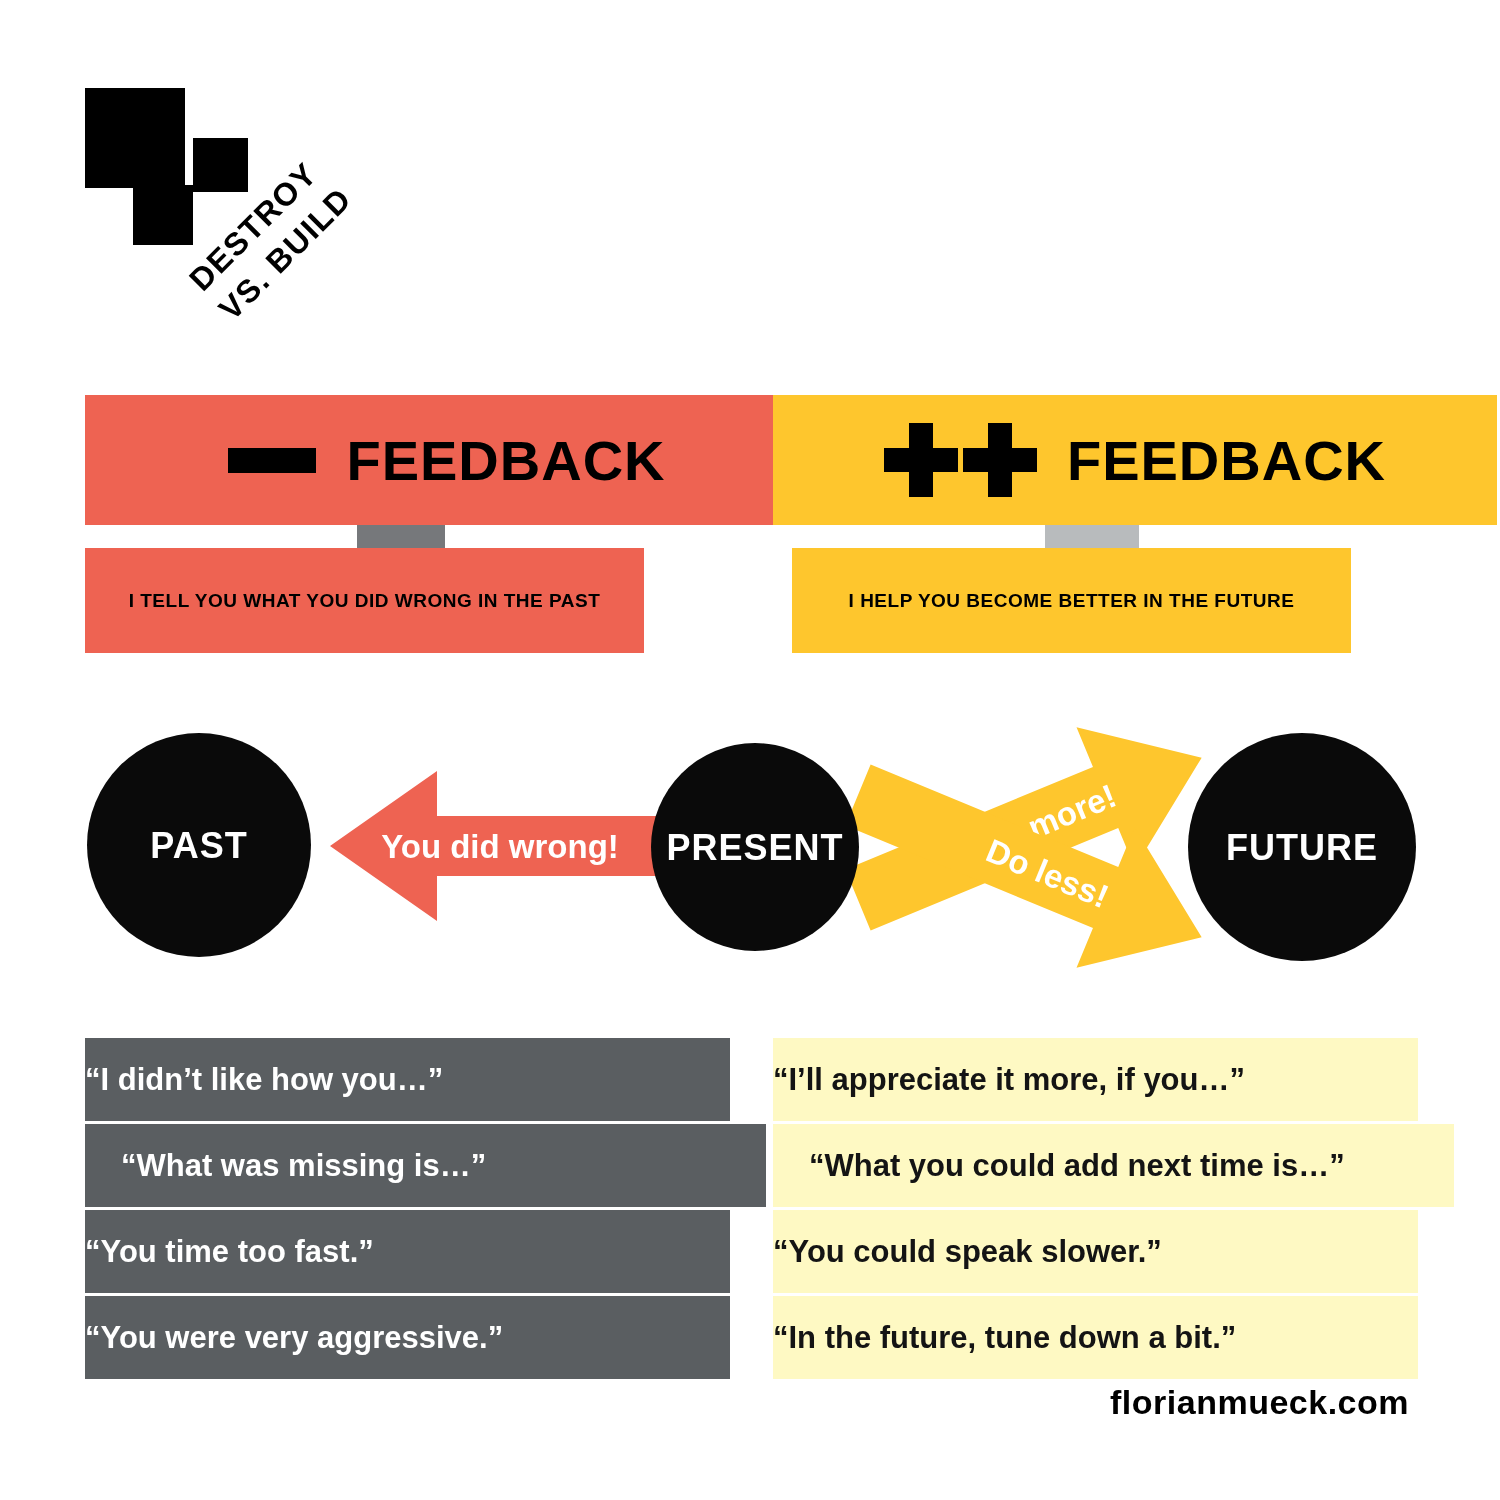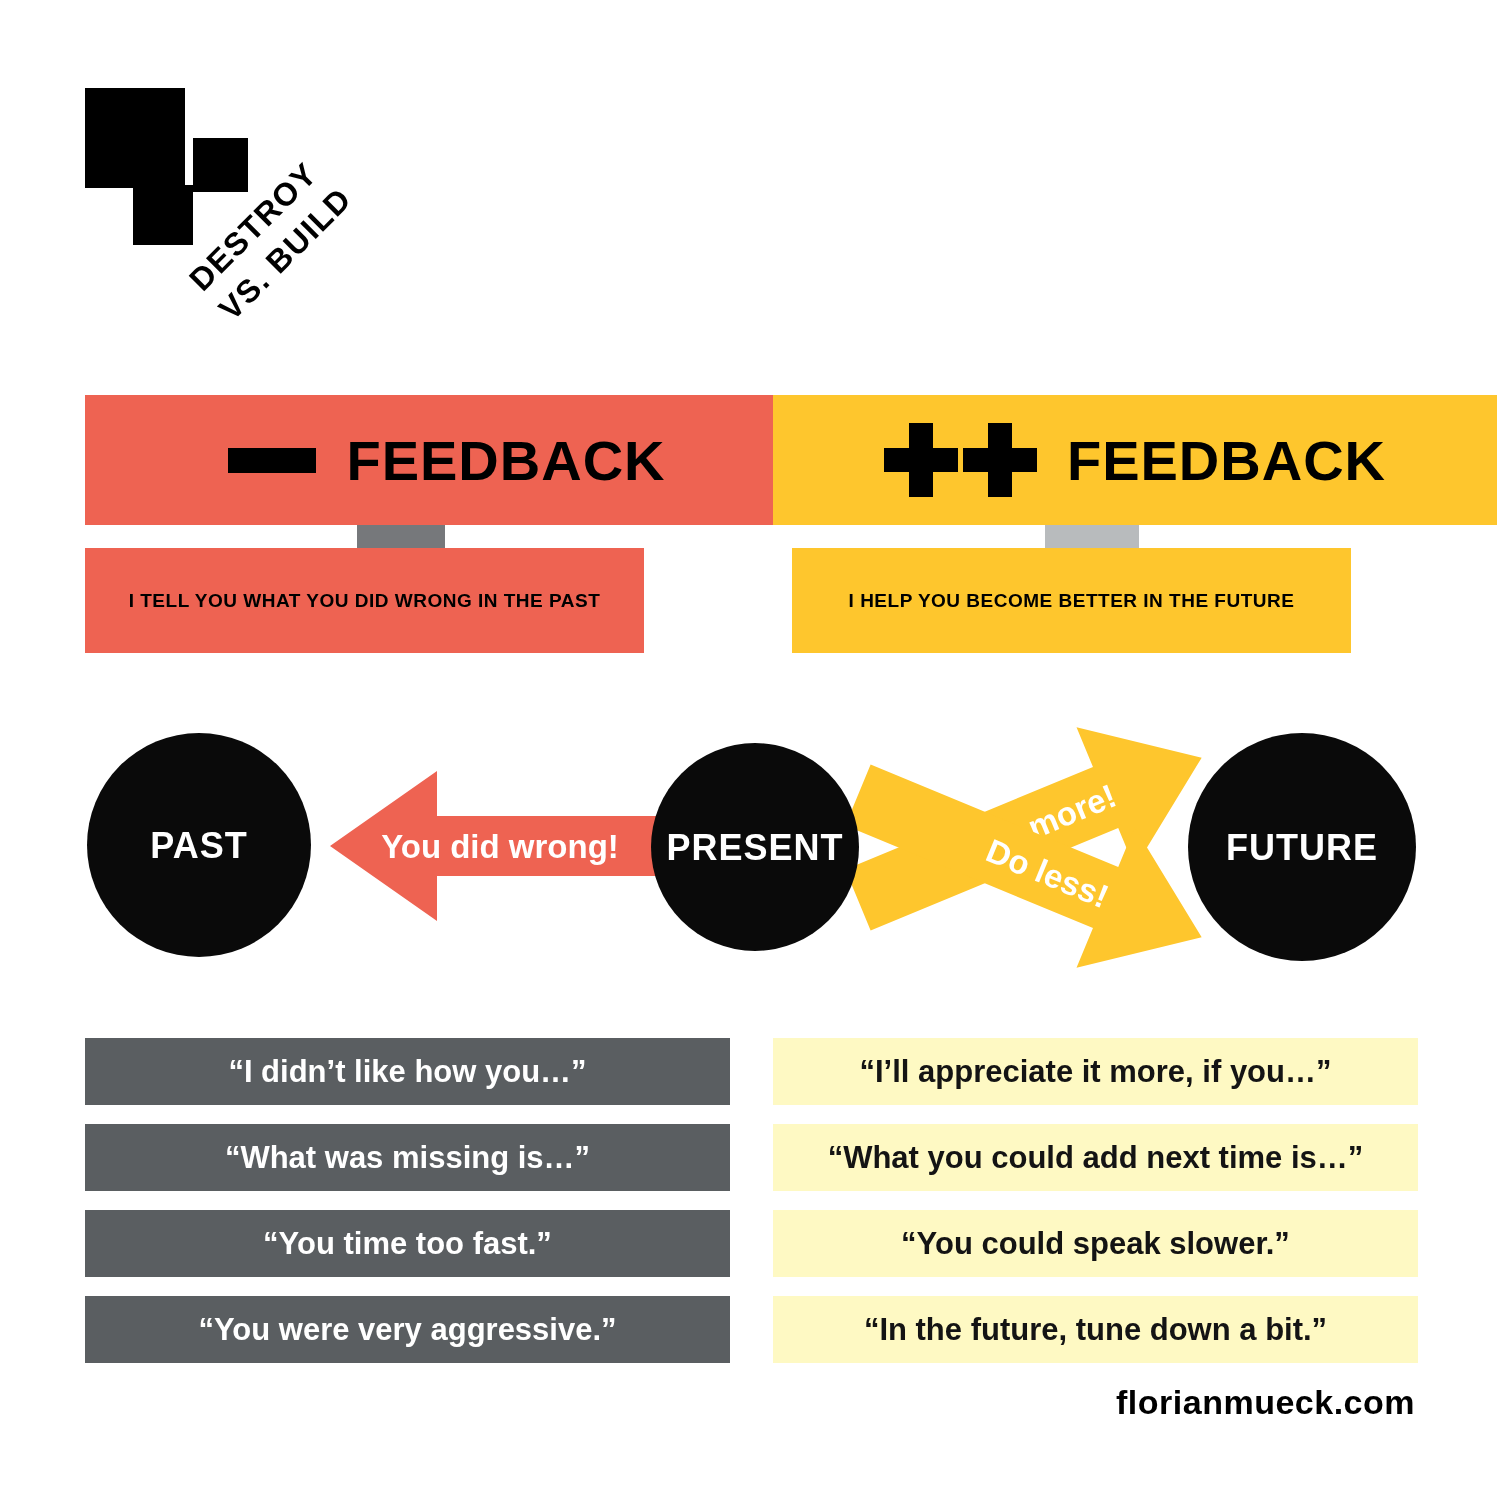--- a/index.html
+++ b/index.html
@@ -37,26 +37,26 @@
 
   
   .timeline{position:absolute;left:0;top:0;width:1500px;height:1500px;pointer-events:none;}
   .node-circle{fill:#0a0a0a;}
   .node-label{fill:#ffffff;font-family:"Liberation Sans", sans-serif;font-weight:700;font-size:36px;letter-spacing:1px;text-anchor:middle;}
   .red-arrow{fill:#EE6352;}
   .yellow-arrow{fill:#FEC62D;}
   .arrow-label{fill:#ffffff;font-family:"Liberation Sans", sans-serif;font-weight:700;font-size:33px;text-anchor:middle;}
 
   
-  .quote{position:absolute;width:645px;height:67px;display:flex;align-items:center;justify-content:center;font-weight:700;font-size:31px;text-align:center;}
+  .quote{position:absolute;width:645px;height:83px;display:flex;align-items:center;font-weight:700;font-size:31px;text-align:center;}
   .quote.neg{left:85px;background:#5A5E61;color:#ffffff;}
   .quote.pos{left:773px;background:#fef9c3;color:#141414;}
-  .row0{top:1038px;}.row1{top:1124px;}.row2{top:1210px;}.row3{top:1296px;}
+  .row0{top:1038px;}.row1{top:1124px;padding-left:36px;}.row2{top:1210px;}.row3{top:1296px;}
 
-  .footer{position:absolute;right:85px;top:1383px;font-weight:700;font-size:34px;letter-spacing:.5px;}
+  .footer{position:absolute;right:91px;top:1383px;font-weight:700;font-size:34px;letter-spacing:.5px;}
 </style>
 </head>
 <body>
 
 <svg class="logo-svg" width="165" height="160" viewBox="0 0 165 160">
   <rect x="0" y="3" width="100" height="100" fill="#000"></rect>
   <rect x="48" y="100" width="60" height="60" fill="#000"></rect>
   <rect x="108" y="53" width="55" height="54" fill="#000"></rect>
 </svg>
 <div class="logo-text">

